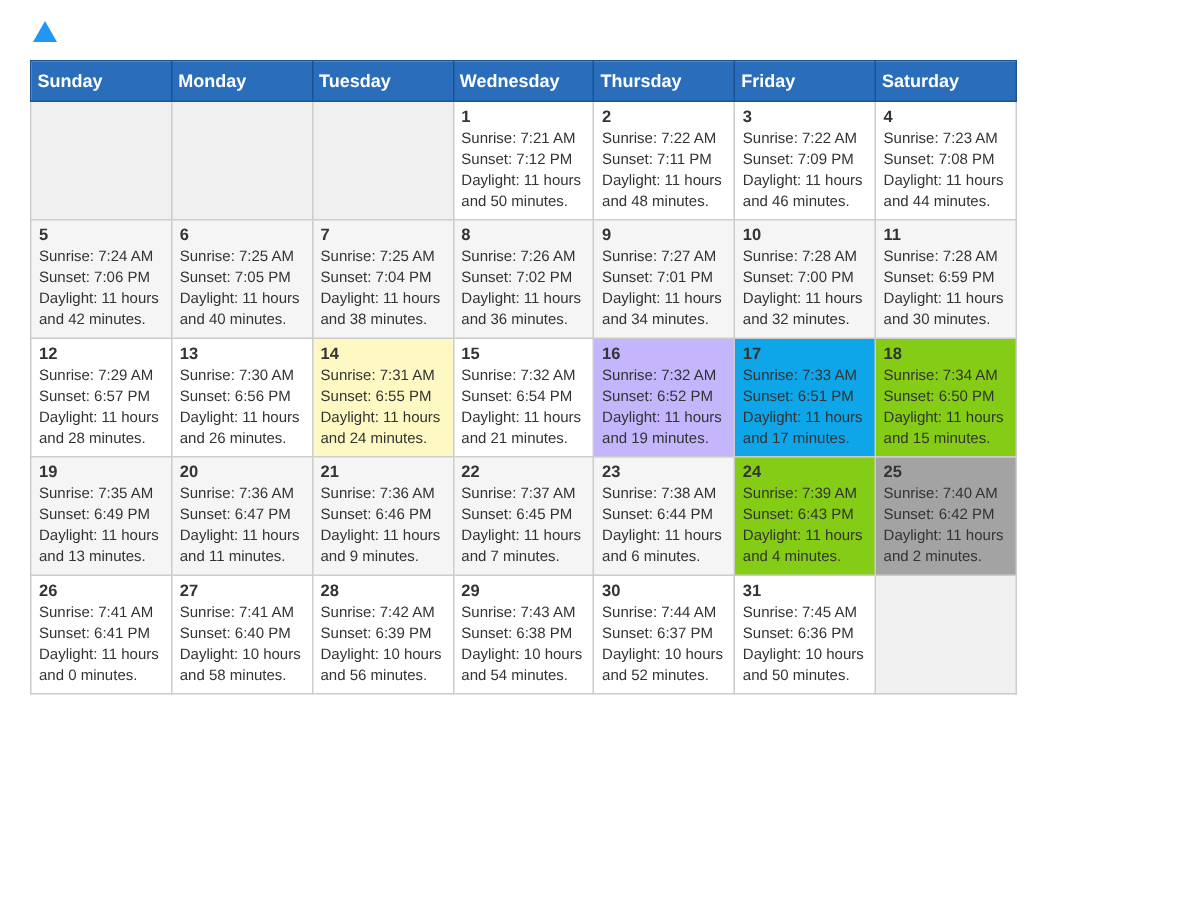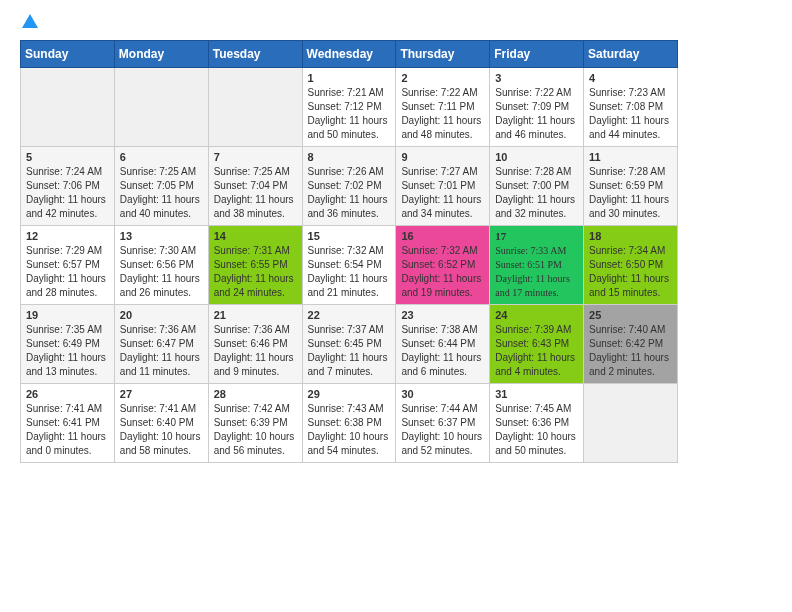--- a/index.html
+++ b/index.html
@@ -234,42 +234,42 @@
 Daylight: 11 hours
 and 28 minutes.</div>
           </td>
           <td style="background: rgb(255, 255, 255);">
             <span class="day-num">13</span>
             <div class="day-info">Sunrise: 7:30 AM
 Sunset: 6:56 PM
 Daylight: 11 hours
 and 26 minutes.</div>
           </td>
-          <td style="background: #84cc16;">
+          <td style="background: #fef9c3;">
             <span class="day-num">14</span>
             <div class="day-info">Sunrise: 7:31 AM
 Sunset: 6:55 PM
 Daylight: 11 hours
 and 24 minutes.</div>
           </td>
           <td style="background: rgb(255, 255, 255);">
             <span class="day-num">15</span>
             <div class="day-info">Sunrise: 7:32 AM
 Sunset: 6:54 PM
 Daylight: 11 hours
 and 21 minutes.</div>
           </td>
-          <td style="background: #ec4899;">
+          <td style="background: #c4b5fd;">
             <span class="day-num">16</span>
             <div class="day-info">Sunrise: 7:32 AM
 Sunset: 6:52 PM
 Daylight: 11 hours
 and 19 minutes.</div>
           </td>
-          <td style="background: #22c55e; font-family: Liberation Serif, serif;">
+          <td style="background: #0ea5e9;">
             <span class="day-num">17</span>
             <div class="day-info">Sunrise: 7:33 AM
 Sunset: 6:51 PM
 Daylight: 11 hours
 and 17 minutes.</div>
           </td>
           <td style="background: #84cc16;">
             <span class="day-num">18</span>
             <div class="day-info">Sunrise: 7:34 AM
 Sunset: 6:50 PM

